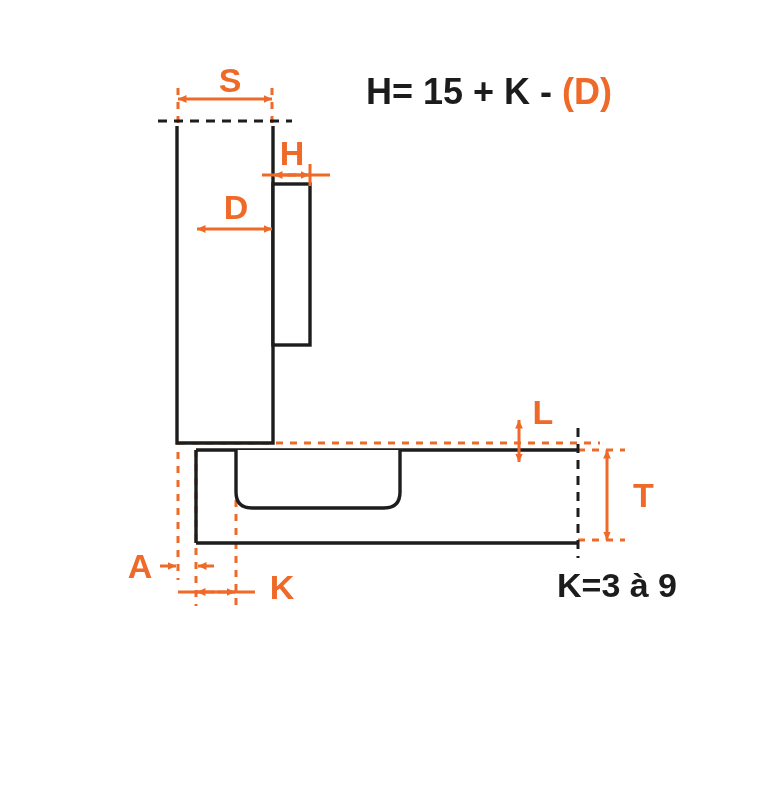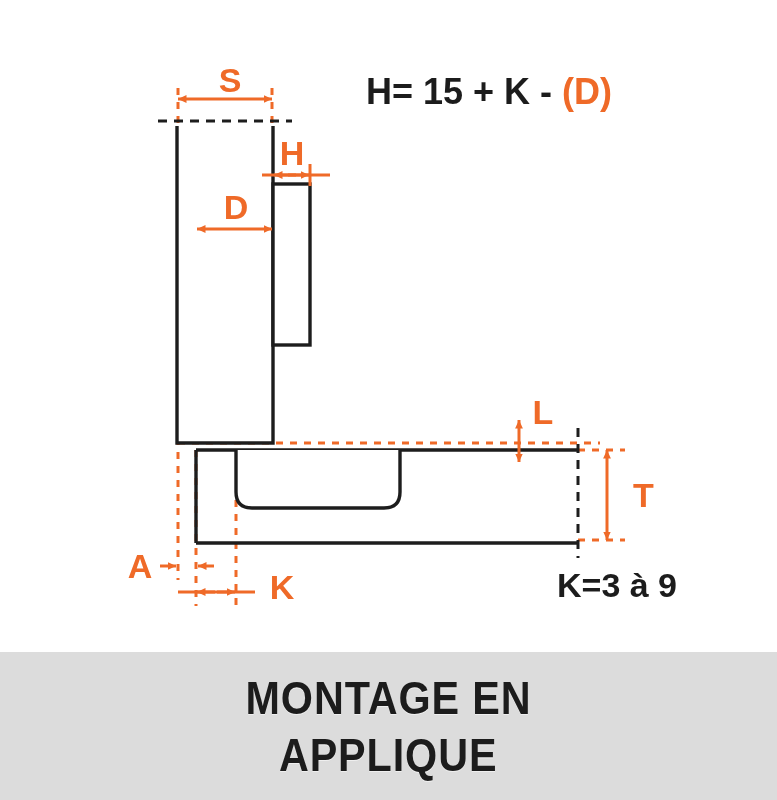--- a/index.html
+++ b/index.html
@@ -136,18 +136,14 @@
         </text>
       </g>
 
       <g>
         <text x="557" y="597" fill="#1c1c1c" font-family="Liberation Sans, sans-serif" font-size="34" font-weight="bold" text-anchor="start">K=3 à 9</text>
       </g>
 
     </svg>
   </div>
 
-  <div class="caption-band">
-    <div class="caption-line">MONTAGE EN</div>
-    <div class="caption-line">APPLIQUE</div>
-  </div>
 
 </div>
 
 </body></html>

